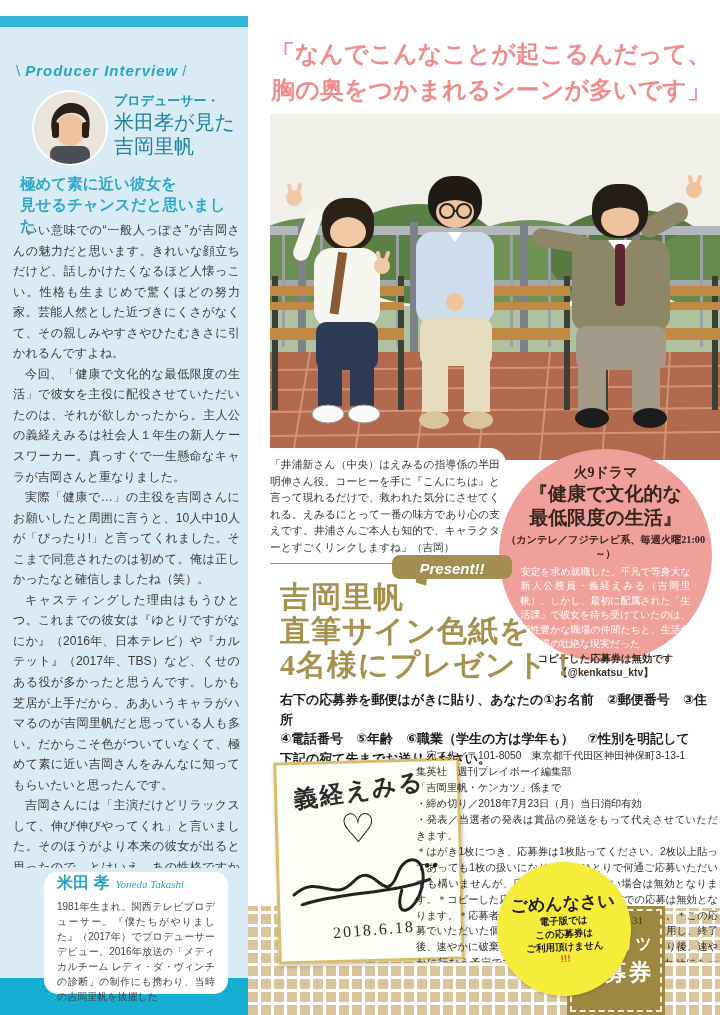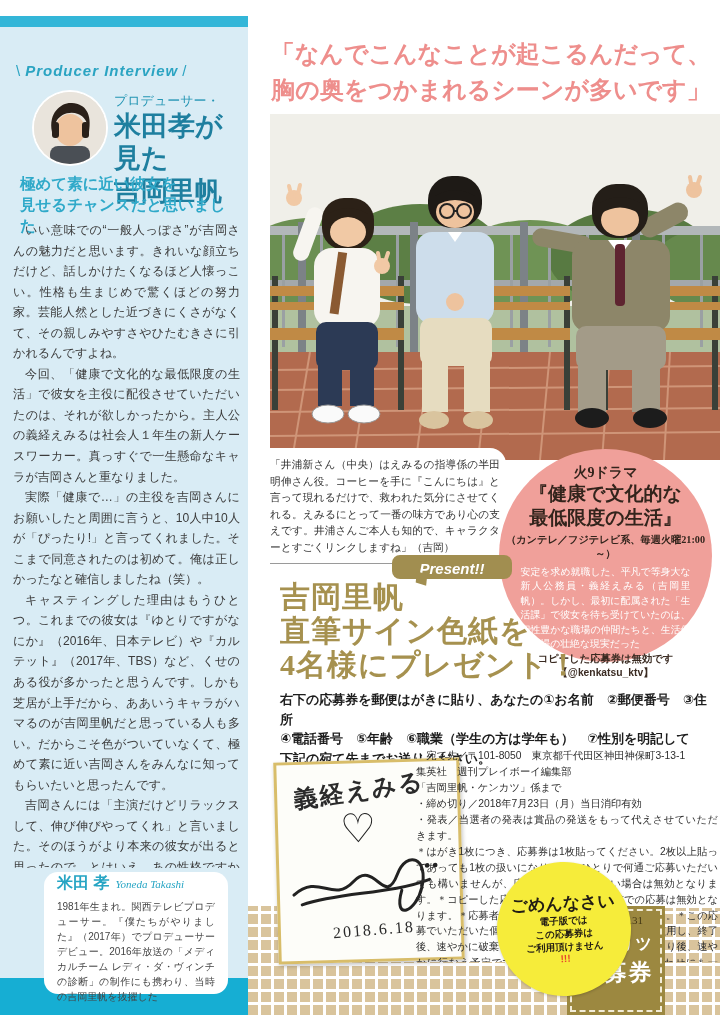--- a/index.html
+++ b/index.html
@@ -10,22 +10,22 @@
   
   #left-col{position:absolute;left:0;top:16px;width:248px;height:965px;background:#d9ecf5;}
   #left-topbar{position:absolute;left:0;top:0;width:248px;height:11px;background:#33b6d8;}
   #left-bottomband{position:absolute;left:0;top:962px;width:248px;height:53px;background:#16aed3;}
   #producer-label{position:absolute;left:12px;top:46px;width:220px;color:#2ba4c2;
         font-style:italic;font-size:15px;letter-spacing:1px;font-weight:bold;}
   #producer-label .slash{font-style:normal;font-weight:normal;padding:0 4px;color:#2ba4c2;}
   #portrait{position:absolute;left:34px;top:76px;width:72px;height:72px;border-radius:50%;
         overflow:hidden;background:#e8e2da;box-shadow:0 0 0 2px #fff;}
   #title-block{position:absolute;left:114px;top:76px;width:134px;}
-  #title-kicker{font-size:13px;color:#2596b4;font-weight:normal;}
-  .title-line{font-size:27px;line-height:1.2;color:#1e7f9f;font-weight:bold;}
+  #title-kicker{font-size:13px;color:#2596b4;font-weight:bold;}
+  .title-line{font-size:20px;line-height:1.2;color:#1e7f9f;font-weight:normal;}
   #subtitle{position:absolute;left:20px;top:158px;width:215px;font-size:15.5px;line-height:1.35;
         font-weight:bold;color:#2fa9c9;}
   #interview-body{position:absolute;left:13px;top:204px;width:227px;height:648px;overflow:hidden;
         font-size:12.1px;line-height:1.7;color:#3b3b3b;text-align:justify;}
   #interview-body p{margin:0;text-indent:1em;}
   #profile-card{position:absolute;left:44px;top:856px;width:184px;height:122px;background:#fff;
         border-radius:14px;padding:1px 13px;box-sizing:border-box;z-index:2;}
   #profile-name{font-size:16px;font-weight:bold;color:#26a5c4;}
   #profile-romaji{font-size:11px;font-style:italic;color:#26a5c4;margin-left:6px;
         font-family:"Liberation Serif",serif;}

